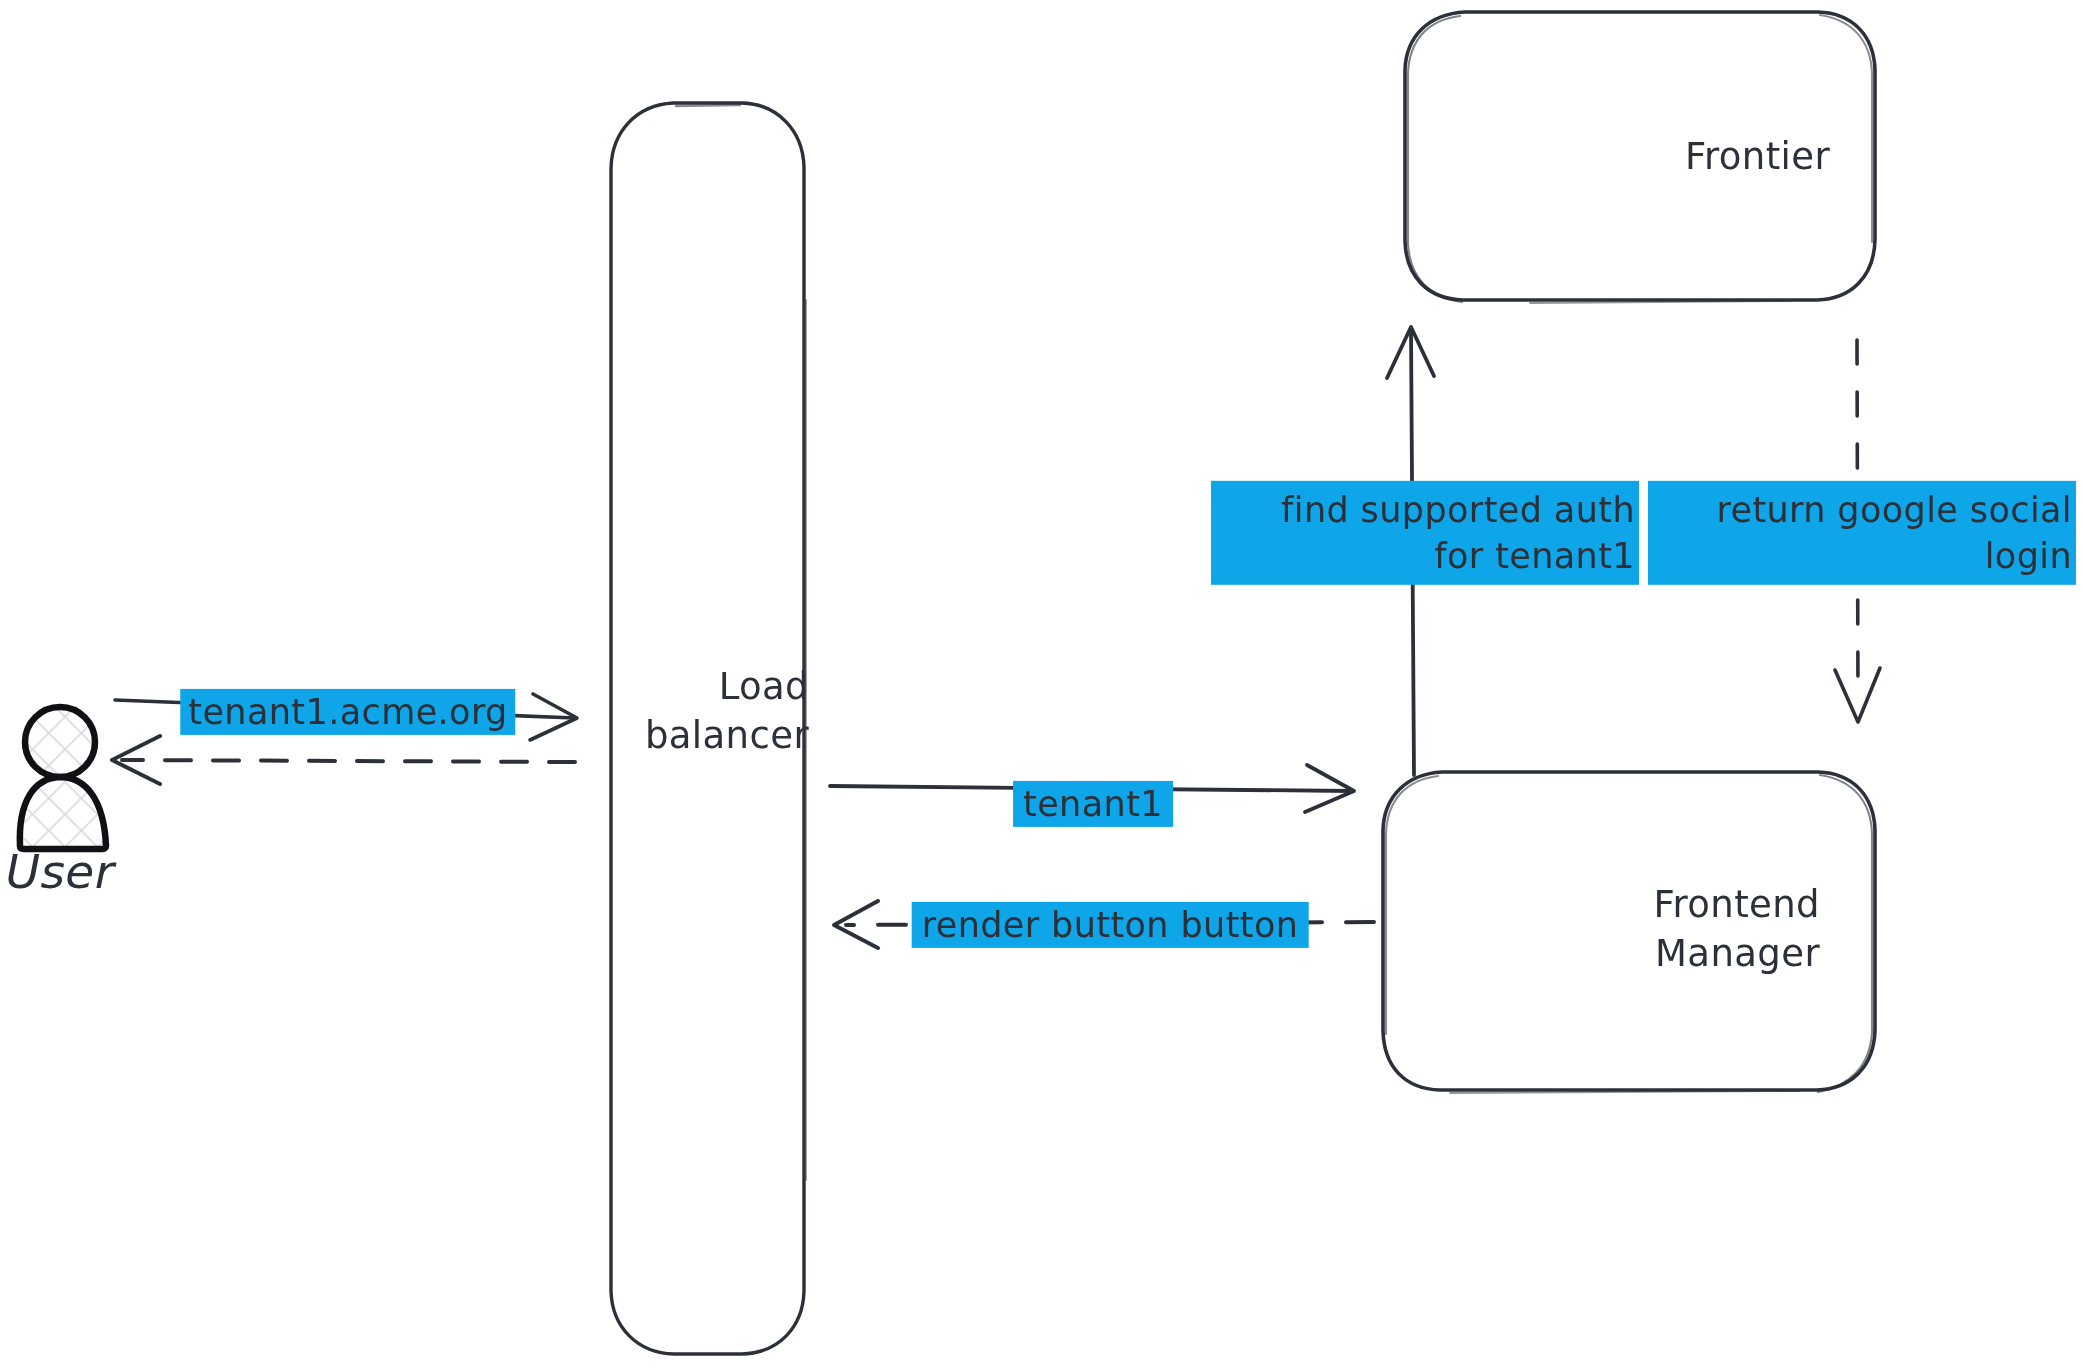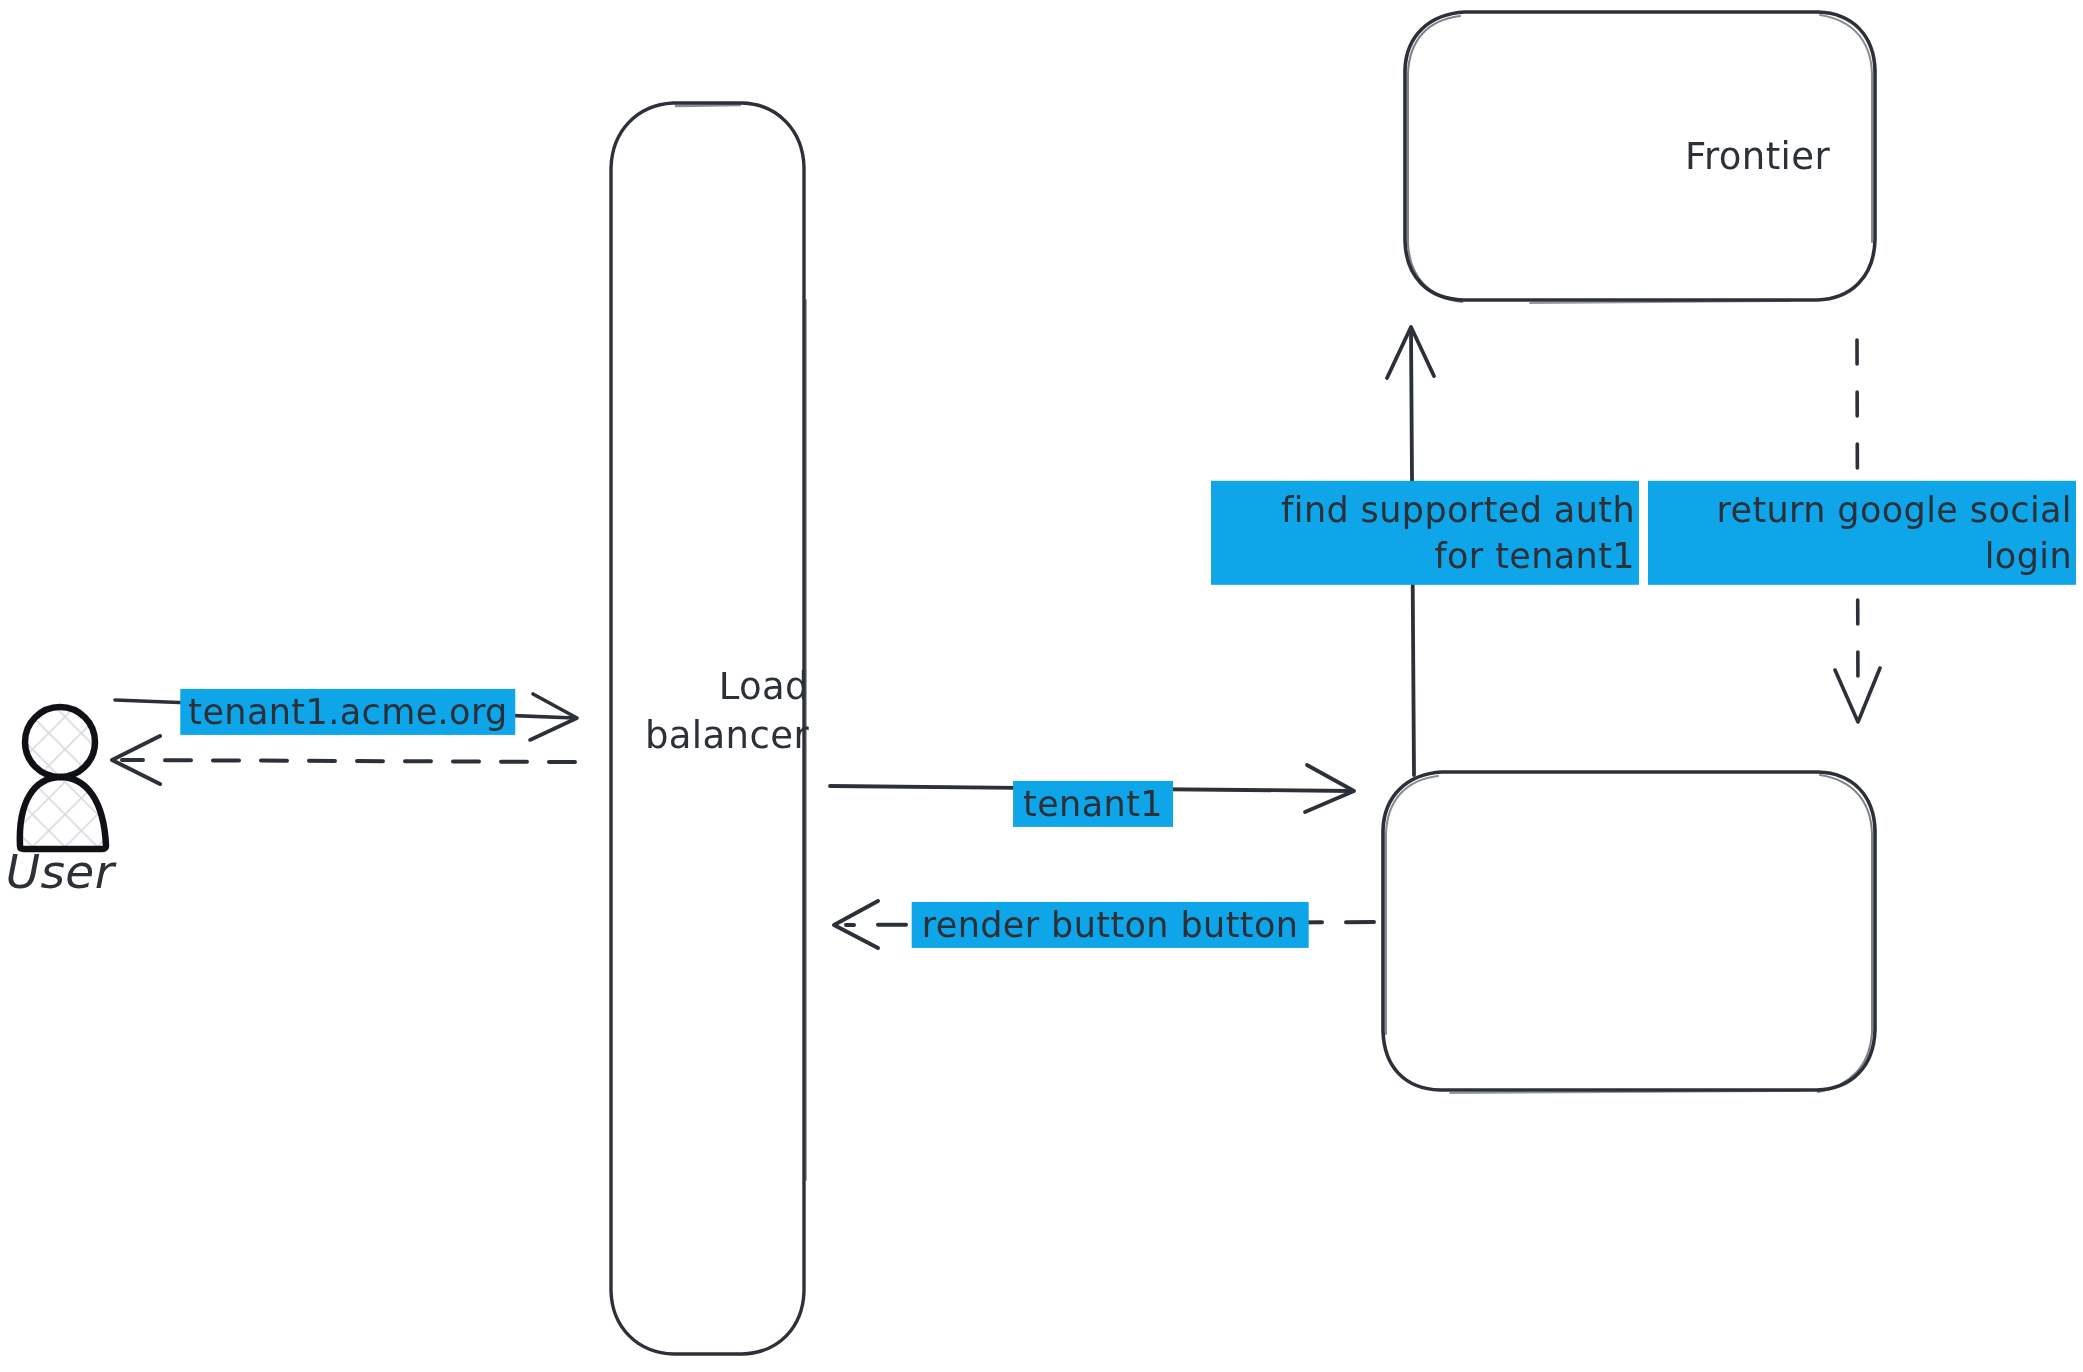--- a/index.html
+++ b/index.html
@@ -126,20 +126,22 @@
     </g>
   </svg>
 
   <div class="actor-label centered" style="left:60px; top:872px;">User</div>
 
   <div class="node-label centered" style="left:709px; top:712px; width:200px;">Load
 balancer</div>
 
   <div class="node-label centered" style="left:1640px; top:157px; width:380px;">Frontier</div>
 
+  <div class="node-label centered" style="left:1630px; top:930px; width:380px;">Frontend
+Manager</div>
 
   <div class="edge-label label-bg centered" style="left:348px; top:712px; padding:0 8px;">tenant1.acme.org</div>
 
   <div class="edge-label label-bg centered" style="left:1093px; top:790px; padding:0 10px;margin-top:14px;">tenant1</div>
 
   <div class="edge-label label-bg centered" style="left:1110px; top:925px; padding:0 10px;">render button button</div>
 
   <div class="edge-label label-bg centered" style="left:1425px; top:533px; width:420px; padding:6px 4px;">find supported auth
 for tenant1</div>
 

